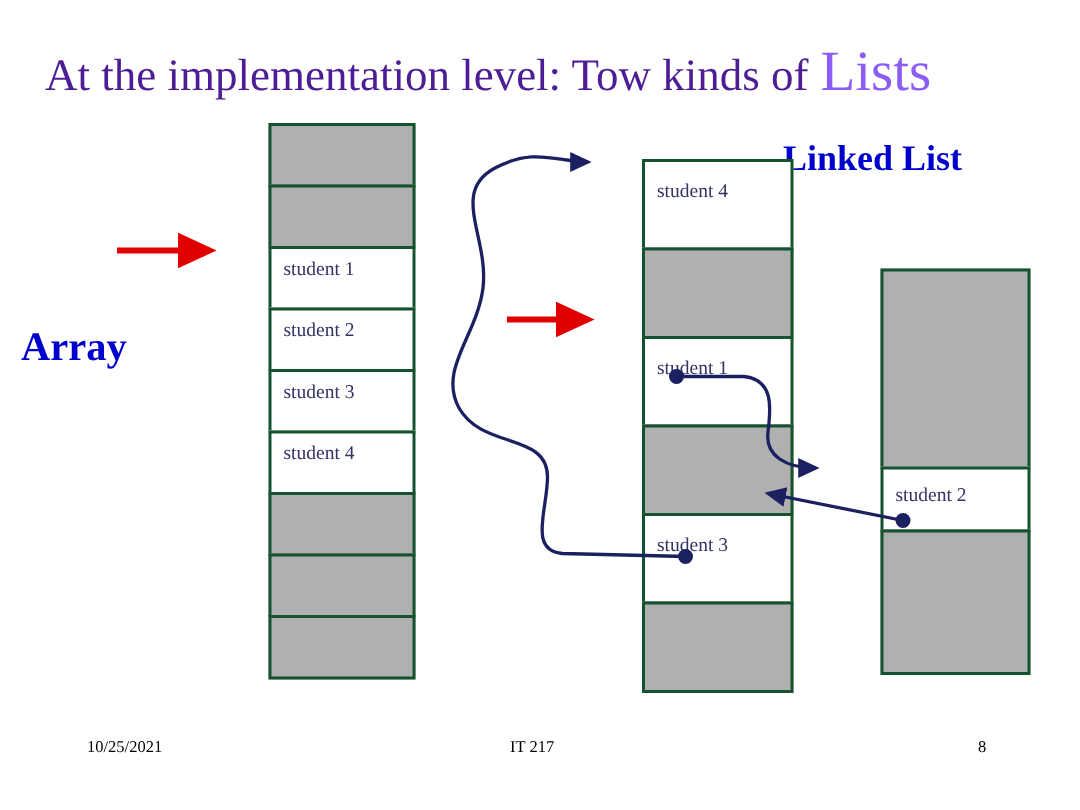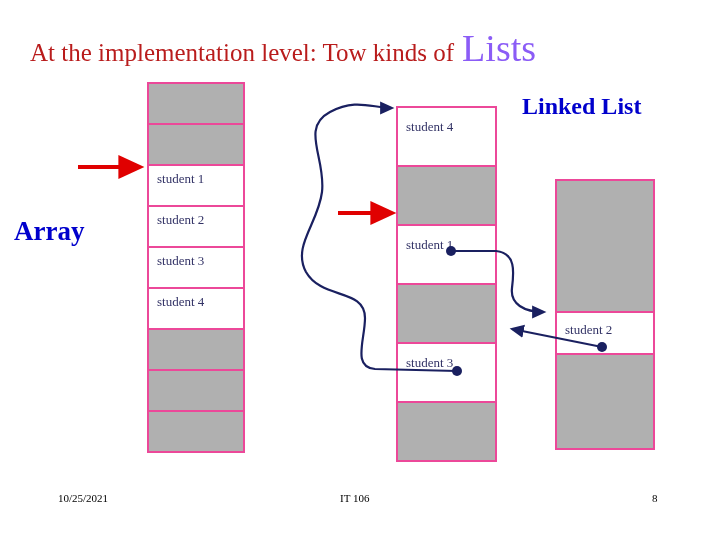--- a/index.html
+++ b/index.html
@@ -9,45 +9,46 @@
   }
   .slide{position:absolute;inset:0;}
 
   
   #title-line{
     position:absolute;left:30px;top:26px;width:670px;height:44px;
     white-space:nowrap;
   }
   #title-main{
     font-family:"Liberation Serif", serif;
-    font-size:25px;color:#b91c1c;vertical-align:baseline;
+    font-size:30px;color:#4c1d95;vertical-align:baseline;
   }
   #title-accent{
     font-family:"Liberation Serif", serif;
     font-size:38px;color:#8b5cf6;vertical-align:baseline;margin-left:8px;
   }
 
   
   .section-label{
     position:absolute;font-family:"Liberation Serif", serif;
     font-weight:bold;color:#0000cc;white-space:nowrap;
   }
   #array-label{left:14px;top:216px;font-size:27px;}
   #linked-list-label{left:522px;top:93px;font-size:24px;}
 
   
   .column{position:absolute;box-sizing:border-box;}
   .cell{
     position:absolute;box-sizing:border-box;
-    border:2px solid #ec4899;
+    border:2px solid #14532d;
     font-family:"Liberation Serif", serif;
     font-size:13px;color:#333366;
     padding-left:8px;
     display:block;
     line-height:1.1;
+    margin-left:32px;
   }
   .cell.empty{background:#b0b0b0;}
   .cell.filled{background:#ffffff;}
   .cell .cell-text{display:block;padding-top:6px;}
 
   
   #array-column{left:147px;top:82px;width:98px;height:385px;}
   #array-column .cell{left:0;width:98px;height:43px;}
 
   
@@ -166,17 +167,17 @@
 
     <circle cx="602" cy="347" r="5" fill="#1a2060"></circle>
     <path d="M602,347 L512,329" fill="none" stroke="#1a2060" stroke-width="2.2" marker-end="url(#navyhead)"></path>
 
     <circle cx="457" cy="371" r="5" fill="#1a2060"></circle>
     <path d="M457,371 L375,369 C352,367 365,340 365,318 C365,288 322,300 306,272 C292,246 318,224 322,192 C326,158 300,128 330,112 C356,98 372,108 392,108" fill="none" stroke="#1a2060" stroke-width="2.2" marker-end="url(#navyhead)"></path>
   </svg>
 
   <div id="footer">
     <span id="footer-date">10/25/2021</span>
-    <span id="footer-center">IT 106</span>
+    <span id="footer-center">IT 217</span>
     <span id="footer-page">8</span>
   </div>
 
 </div>
 
 </body></html>

